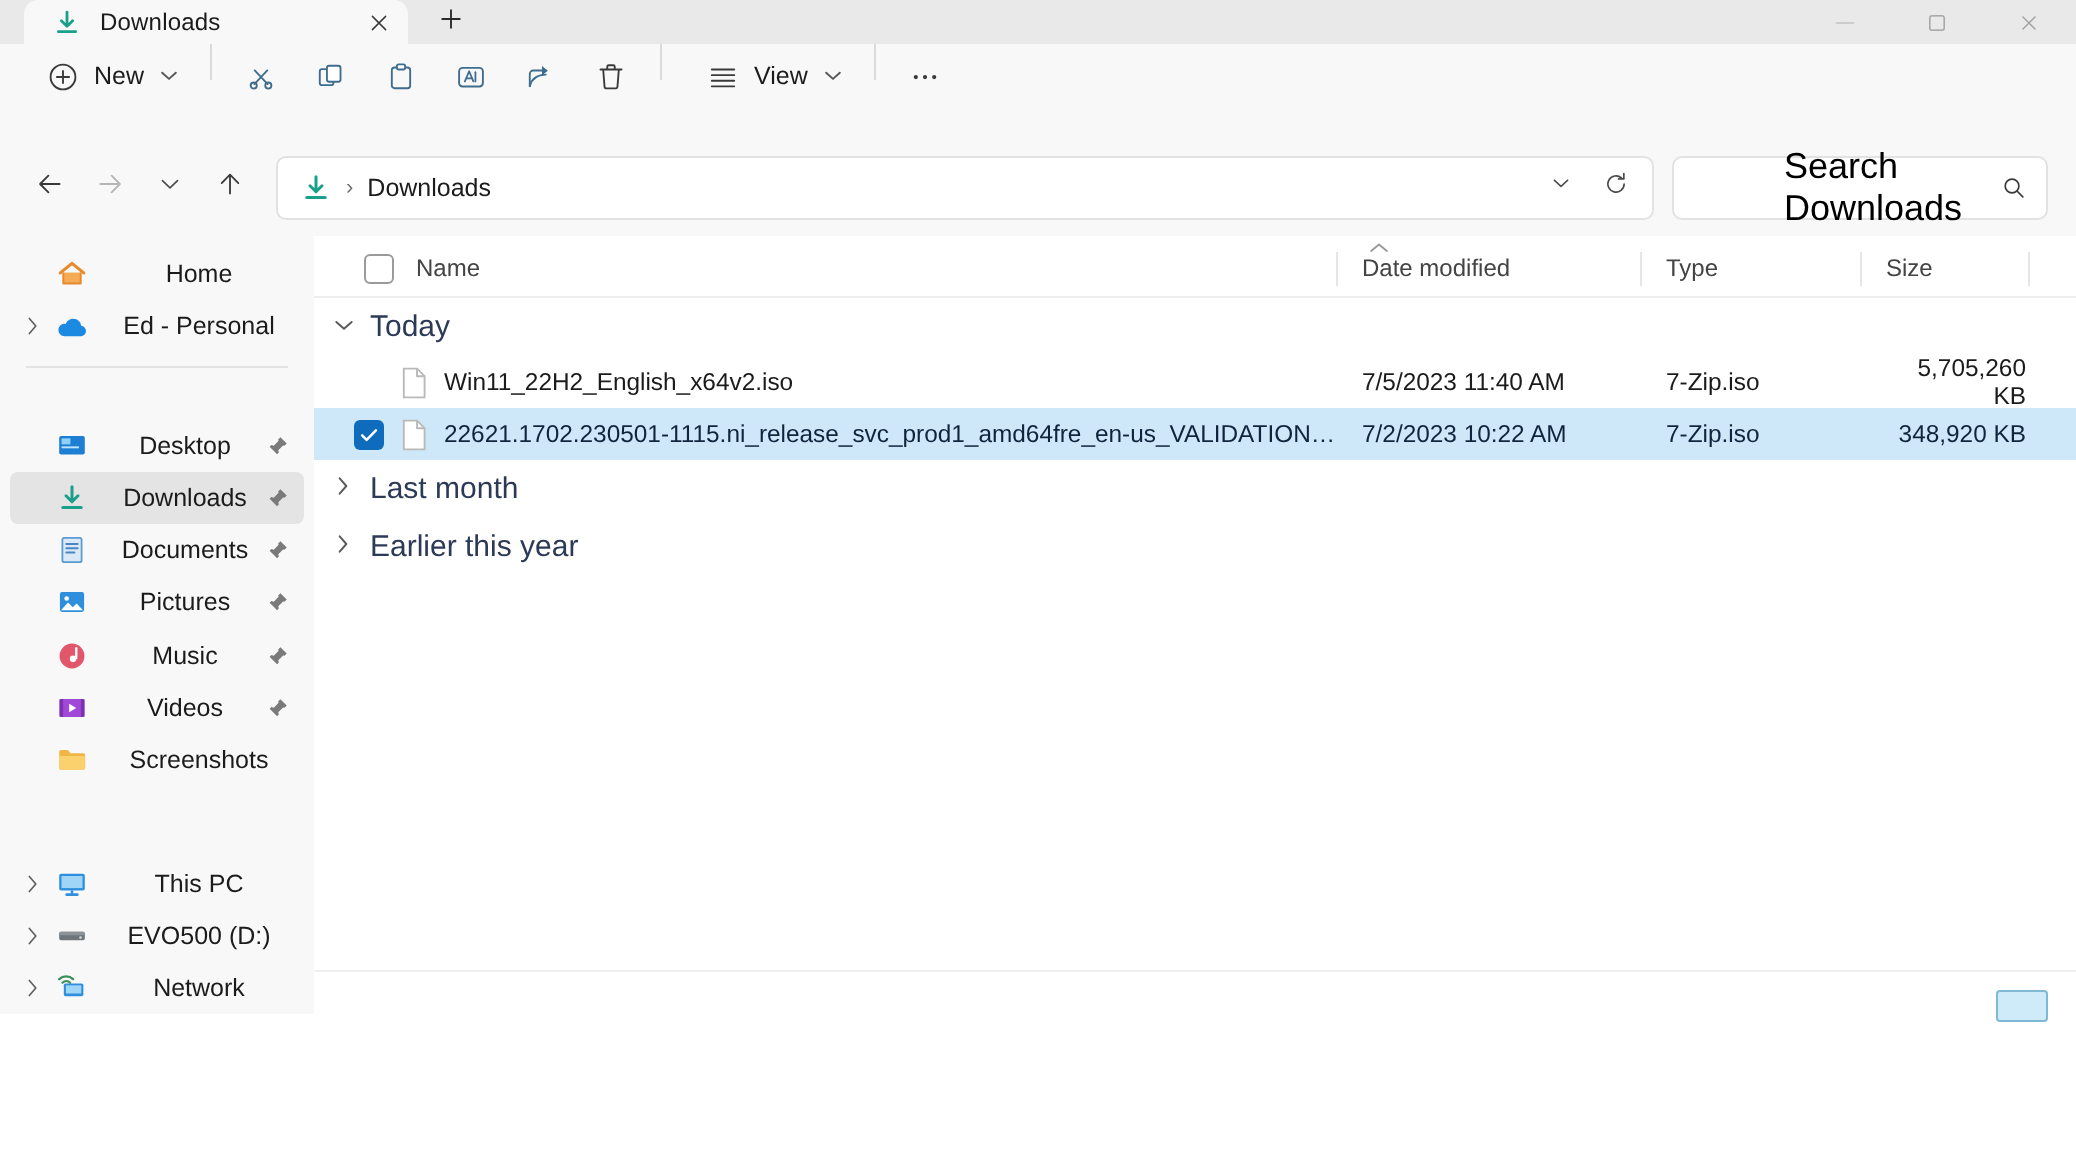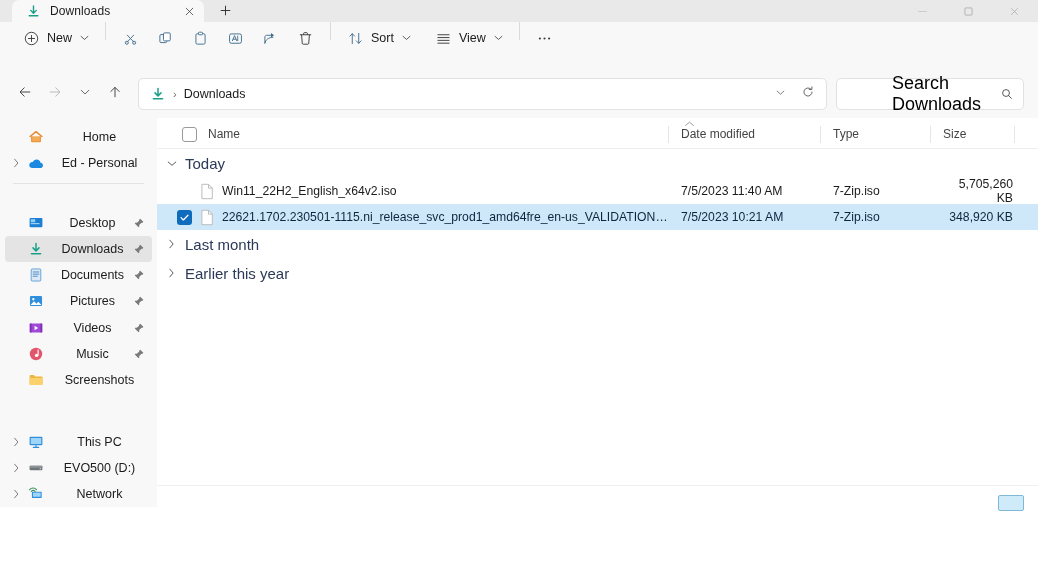--- a/index.html
+++ b/index.html
@@ -380,34 +380,20 @@
         <svg viewBox="0 0 20 20" width="17" height="17">
           <path d="M3.8 5.6h12.4" stroke="#3a3a3a" stroke-width="1.1" stroke-linecap="round"></path>
           <path d="M5.4 5.6l.8 10.1c.05.6.5 1 1.1 1h5.4c.6 0 1.05-.4 1.1-1l.8-10.1" fill="none" stroke="#3a3a3a" stroke-width="1.1" stroke-linejoin="round"></path>
           <path d="M7.8 5.6V4c0-.5.4-.9.9-.9h2.6c.5 0 .9.4.9.9v1.6" fill="none" stroke="#3a3a3a" stroke-width="1.1" stroke-linejoin="round"></path>
         </svg>
       </span>
     </div>
 
     <div class="cb-sep"></div>
 
-    <div class="cb-btn">
-      <span class="cb-ico">
-        <svg viewBox="0 0 20 20" width="17" height="17">
-          <path d="M6.2 16V4.4M3.4 7.2l2.8-2.8 2.8 2.8" fill="none" stroke="#3f6d8e" stroke-width="1.1" stroke-linecap="round" stroke-linejoin="round"></path>
-          <path d="M13.8 4v11.6M11 12.8l2.8 2.8 2.8-2.8" fill="none" stroke="#3f6d8e" stroke-width="1.1" stroke-linecap="round" stroke-linejoin="round"></path>
-        </svg>
-      </span>
-      <span>Sort</span>
-      <span class="cb-chev">
-        <svg viewBox="0 0 10 7" width="9" height="6">
-            <path d="M1 1.6L5 5.2l4-3.6" stroke="#555" stroke-width="1.1" fill="none" stroke-linecap="round" stroke-linejoin="round"></path>
-          </svg>
-      </span>
-    </div>
 
     <div class="cb-gap"></div>
 
     <div class="cb-btn">
       <span class="cb-ico">
         <svg viewBox="0 0 20 20" width="17" height="17">
           <path d="M3.4 5.6h13.2M3.4 8.9h13.2M3.4 12.2h13.2M3.4 15.5h13.2" stroke="#3a3a3a" stroke-width="1.1" stroke-linecap="round"></path>
         </svg>
       </span>
       <span>View</span>
@@ -596,44 +582,44 @@
           <svg viewBox="0 0 16 16" width="12" height="12">
               <path d="M9.6 2.2l4.2 4.2-1.5 1.5-.9-.3-3.2 3.2.35 1.6-1.15 1.15-5.0-5.0L3.6 7.4l1.6.35L8.4 4.55l-.3-.9z" fill="#7a7a7a"></path>
             </svg>
         </span>
       </div>
 
       <div class="nav-item">
         <span class="nav-twisty"></span>
         <span class="nav-ico">
           <svg viewBox="0 0 18 18" width="16" height="16">
+            <circle cx="9" cy="9" r="7" fill="#e2566b"></circle>
+            <path d="M11.4 4.6v5.6" stroke="#ffffff" stroke-width="1.3" stroke-linecap="round"></path>
+            <circle cx="9.6" cy="10.6" r="1.85" fill="#ffffff"></circle>
+          </svg>
+        </span>
+        <span class="nav-lbl">Music</span>
+        <span class="nav-pin">
+          <svg viewBox="0 0 16 16" width="12" height="12">
+              <path d="M9.6 2.2l4.2 4.2-1.5 1.5-.9-.3-3.2 3.2.35 1.6-1.15 1.15-5.0-5.0L3.6 7.4l1.6.35L8.4 4.55l-.3-.9z" fill="#7a7a7a"></path>
+            </svg>
+        </span>
+      </div>
+
+      <div class="nav-item">
+        <span class="nav-twisty"></span>
+        <span class="nav-ico">
+          <svg viewBox="0 0 18 18" width="16" height="16">
             <rect x="2.0" y="4.0" width="14.0" height="10.0" rx="1.2" fill="#a048d8"></rect>
             <rect x="2.0" y="4.0" width="2.0" height="10.0" fill="#7d2fb5"></rect>
             <rect x="14.0" y="4.0" width="2.0" height="10.0" fill="#7d2fb5"></rect>
             <path d="M7.4 6.6l4.0 2.4-4.0 2.4z" fill="#ffffff"></path>
           </svg>
         </span>
         <span class="nav-lbl">Videos</span>
-        <span class="nav-pin">
-          <svg viewBox="0 0 16 16" width="12" height="12">
-              <path d="M9.6 2.2l4.2 4.2-1.5 1.5-.9-.3-3.2 3.2.35 1.6-1.15 1.15-5.0-5.0L3.6 7.4l1.6.35L8.4 4.55l-.3-.9z" fill="#7a7a7a"></path>
-            </svg>
-        </span>
-      </div>
-
-      <div class="nav-item">
-        <span class="nav-twisty"></span>
-        <span class="nav-ico">
-          <svg viewBox="0 0 18 18" width="16" height="16">
-            <circle cx="9" cy="9" r="7" fill="#e2566b"></circle>
-            <path d="M11.4 4.6v5.6" stroke="#ffffff" stroke-width="1.3" stroke-linecap="round"></path>
-            <circle cx="9.6" cy="10.6" r="1.85" fill="#ffffff"></circle>
-          </svg>
-        </span>
-        <span class="nav-lbl">Music</span>
         <span class="nav-pin">
           <svg viewBox="0 0 16 16" width="12" height="12">
               <path d="M9.6 2.2l4.2 4.2-1.5 1.5-.9-.3-3.2 3.2.35 1.6-1.15 1.15-5.0-5.0L3.6 7.4l1.6.35L8.4 4.55l-.3-.9z" fill="#7a7a7a"></path>
             </svg>
         </span>
       </div>
 
       <div class="nav-item">
         <span class="nav-twisty"></span>
         <span class="nav-ico">
@@ -760,21 +746,21 @@
                 </svg>
             </span>
             <span class="fileico">
               <svg viewBox="0 0 16 18" width="16" height="17">
                 <path d="M2.6 1.4h7.0l4.0 4.0v11.2H2.6z" fill="#ffffff" stroke="#b9b9b9" stroke-width="1"></path>
                 <path d="M9.6 1.4v4.0h4.0" fill="none" stroke="#b9b9b9" stroke-width="1" stroke-linejoin="round"></path>
               </svg>
             </span>
             <span class="fname">22621.1702.230501-1115.ni_release_svc_prod1_amd64fre_en-us_VALIDATIONOS.iso</span>
           </div>
-          <div class="c-date">7/5/2023 10:21 AM</div>
+          <div class="c-date">7/2/2023 10:22 AM</div>
           <div class="c-type">7-Zip.iso</div>
           <div class="c-size">348,920 KB</div>
         </div>
 
         <div class="group">
           <span class="grp-chev">
             <svg viewBox="0 0 8 12" width="7" height="10">
                 <path d="M2.0 1.4L6.0 6.0l-4.0 4.6" stroke="#5b5b5b" stroke-width="1.2" fill="none" stroke-linecap="round" stroke-linejoin="round"></path>
               </svg>
           </span>

